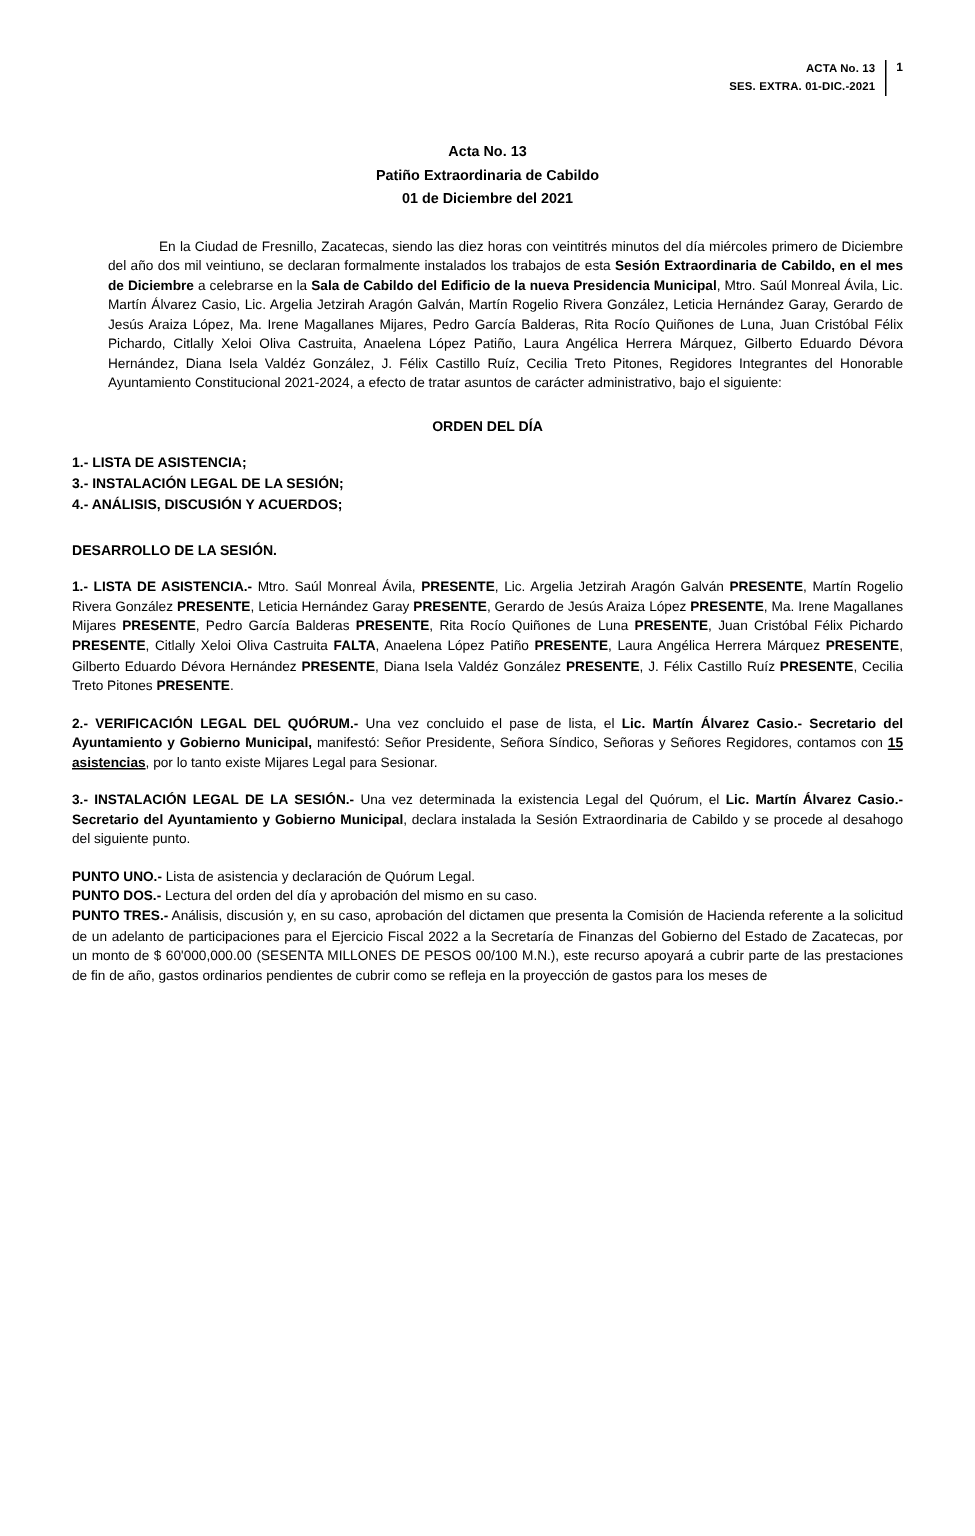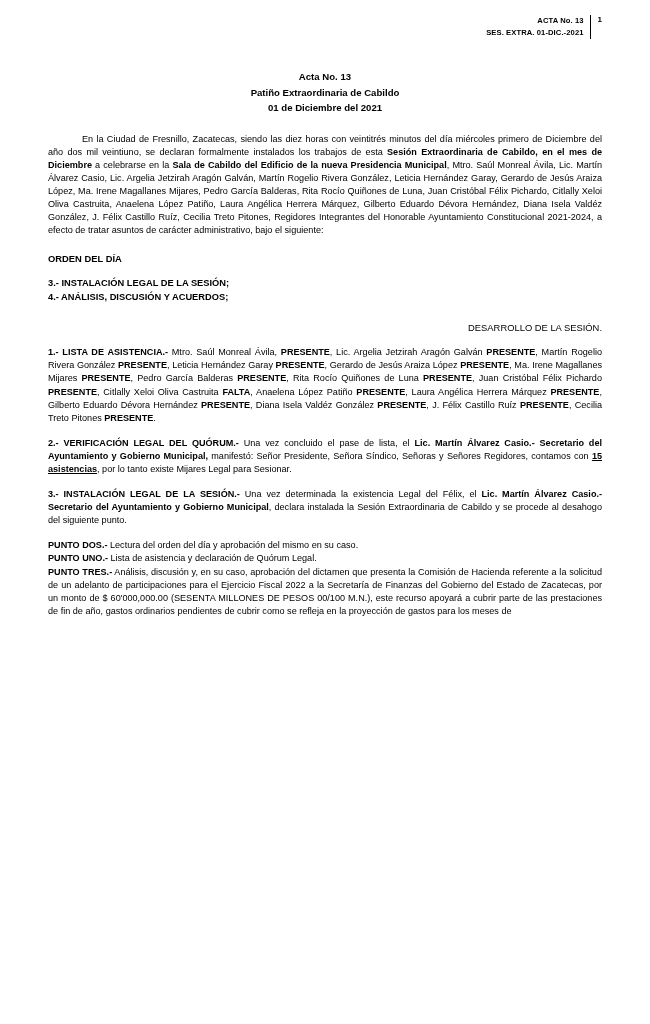--- a/index.html
+++ b/index.html
@@ -6,21 +6,21 @@
     margin: 0;
     padding: 0;
     background: #f0f0f0;
   }
   .page {
     width: 650px;
     height: 1024px;
     background: #ffffff;
     position: relative;
     box-sizing: border-box;
-    padding: 15px 48px 0 48px;
+    padding: 40px 48px 0 48px;
     font-family: "Liberation Sans", sans-serif;
     color: #000000;
     overflow: hidden;
   }
   
   .doc-header {
     display: flex;
     justify-content: flex-end;
     align-items: flex-start;
     margin-bottom: 30px;
@@ -58,33 +58,34 @@
   
   p {
     margin: 0 0 12px 0;
     font-size: 9.1px;
     line-height: 1.44;
     text-align: justify;
     text-justify: inter-word;
   }
   .indent {
     text-indent: 34px;
+    margin-left: 24px;
   }
   b { font-weight: bold; }
   .u { text-decoration: underline; }
 
   .center-head {
-    text-align: left;
+    text-align: center;
     font-weight: bold;
     font-size: 9.4px;
     margin: 16px 0 13px 0;
   }
   .center-head2 {
-    text-align: right;
-    font-weight: normal;
+    text-align: left;
+    font-weight: bold;
     font-size: 9.4px;
     margin: 17px 0 13px 0;
   }
 
   .agenda {
     font-size: 9.3px;
     font-weight: bold;
     line-height: 1.50;
     margin: 0 0 12px 0;
   }
@@ -111,32 +112,33 @@
     <div>Acta No. 13</div>
     <div>Patiño Extraordinaria de Cabildo</div>
     <div>01 de Diciembre del 2021</div>
   </div>
 
   <p class="indent"><span>En la Ciudad de Fresnillo, Zacatecas, siendo las diez  horas con veintitrés  minutos del día miércoles primero de Diciembre del año dos mil veintiuno, se declaran formalmente instalados los trabajos de esta </span><b>Sesión Extraordinaria de Cabildo, en el mes de Diciembre</b><span> a celebrarse en la </span><b>Sala de Cabildo del Edificio de la nueva Presidencia Municipal</b><span>, Mtro. Saúl Monreal Ávila, Lic. Martín Álvarez Casio, Lic. Argelia Jetzirah Aragón Galván, Martín Rogelio Rivera González, Leticia Hernández Garay, Gerardo de Jesús Araiza López, Ma. Irene Magallanes Mijares, Pedro García Balderas, Rita Rocío Quiñones de Luna, Juan Cristóbal Félix Pichardo, Citlally Xeloi Oliva Castruita, Anaelena López Patiño, Laura Angélica Herrera Márquez, Gilberto Eduardo Dévora Hernández, Diana Isela Valdéz González, J. Félix Castillo Ruíz, Cecilia Treto Pitones, Regidores Integrantes del Honorable Ayuntamiento Constitucional 2021-2024, a efecto de tratar asuntos de carácter administrativo, bajo el siguiente:</span></p>
 
   <div class="center-head">ORDEN DEL DÍA</div>
 
   <div class="agenda">
+    <div>1.- LISTA DE ASISTENCIA;</div>
     <div>3.- INSTALACIÓN LEGAL DE LA SESIÓN;</div>
     <div>4.- ANÁLISIS, DISCUSIÓN Y ACUERDOS;</div>
   </div>
 
   <div class="center-head2">DESARROLLO DE LA SESIÓN.</div>
 
   <p><b>1.- LISTA DE ASISTENCIA.-</b><span> Mtro. Saúl Monreal Ávila, </span><b>PRESENTE</b><span>,  Lic. Argelia Jetzirah Aragón Galván </span><b>PRESENTE</b><span>, Martín Rogelio Rivera González </span><b>PRESENTE</b><span>, Leticia Hernández Garay </span><b>PRESENTE</b><span>, Gerardo de Jesús Araiza López </span><b>PRESENTE</b><span>, Ma. Irene Magallanes Mijares </span><b>PRESENTE</b><span>, Pedro García Balderas </span><b>PRESENTE</b><span>, Rita Rocío Quiñones de Luna </span><b>PRESENTE</b><span>, Juan Cristóbal Félix Pichardo </span><b>PRESENTE</b><span>, Citlally Xeloi Oliva Castruita </span><b>FALTA</b><span>, Anaelena López Patiño </span><b>PRESENTE</b><span>, Laura Angélica Herrera Márquez </span><b>PRESENTE</b><span>, Gilberto Eduardo Dévora Hernández  </span><b>PRESENTE</b><span>, Diana Isela Valdéz González </span><b>PRESENTE</b><span>, J. Félix Castillo Ruíz </span><b>PRESENTE</b><span>, Cecilia Treto Pitones </span><b>PRESENTE</b><span>.</span></p>
 
   <p><b>2.- VERIFICACIÓN LEGAL DEL QUÓRUM.-</b><span> Una vez concluido el pase de lista, el </span><b>Lic. Martín Álvarez Casio.- Secretario del Ayuntamiento y Gobierno Municipal,</b><span> manifestó: Señor Presidente, Señora Síndico, Señoras y Señores Regidores, contamos con </span><b class="u">15  asistencias</b><span>, por lo tanto existe Mijares Legal para Sesionar.</span></p>
 
-  <p><b>3.- INSTALACIÓN LEGAL DE LA SESIÓN.-</b><span> Una vez determinada la existencia Legal del Félix, el </span><b>Lic. Martín Álvarez Casio.- Secretario del Ayuntamiento y Gobierno Municipal</b><span>, declara instalada la Sesión Extraordinaria de Cabildo y se procede al desahogo del siguiente punto.</span></p>
+  <p><b>3.- INSTALACIÓN LEGAL DE LA SESIÓN.-</b><span> Una vez determinada la existencia Legal del Quórum, el </span><b>Lic. Martín Álvarez Casio.- Secretario del Ayuntamiento y Gobierno Municipal</b><span>, declara instalada la Sesión Extraordinaria de Cabildo y se procede al desahogo del siguiente punto.</span></p>
 
 
   <div class="punto-group">
+    <p class="punto"><b>PUNTO UNO.-</b><span> Lista de asistencia y declaración de Quórum Legal.</span></p>
     <p class="punto"><b>PUNTO DOS.-</b><span> Lectura del orden del día y aprobación del mismo en su caso.</span></p>
-    <p class="punto"><b>PUNTO UNO.-</b><span> Lista de asistencia y declaración de Quórum Legal.</span></p>
     <p class="punto"><b>PUNTO TRES.-</b><span> Análisis, discusión y, en su caso, aprobación del dictamen que presenta la Comisión de Hacienda referente a la solicitud de un adelanto de participaciones para el Ejercicio Fiscal 2022 a la Secretaría de Finanzas del Gobierno del Estado de Zacatecas, por un monto de $ 60'000,000.00 (SESENTA MILLONES DE PESOS 00/100 M.N.),  este recurso apoyará a cubrir parte de las prestaciones de fin de año, gastos ordinarios pendientes de cubrir como se refleja en la proyección de gastos para los meses de</span></p>
   </div>
 
 </div>
 
 </body></html>

